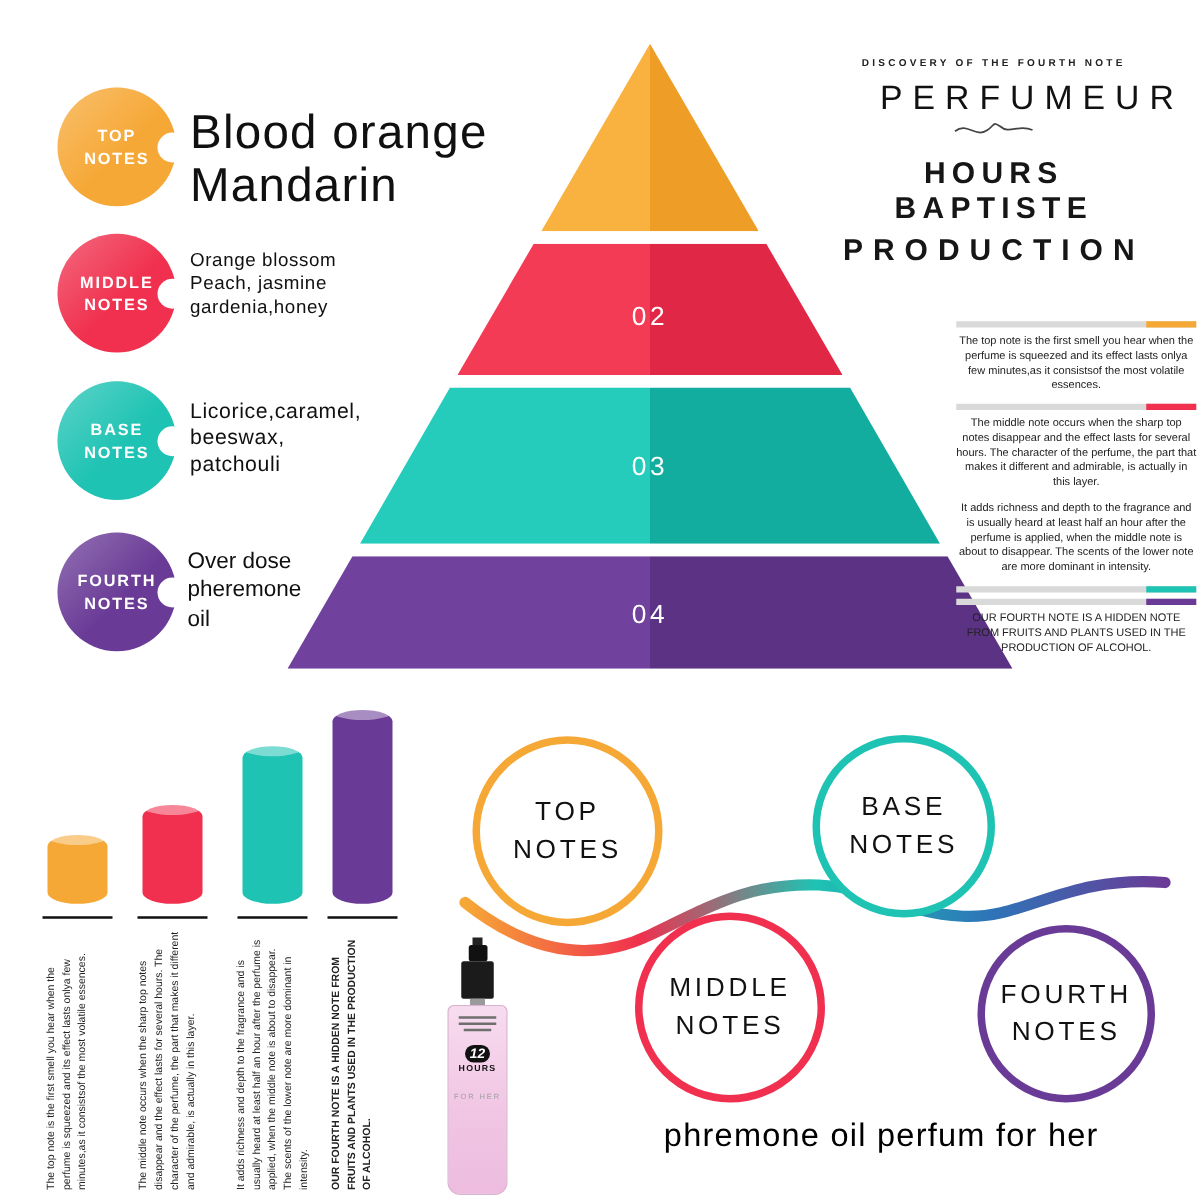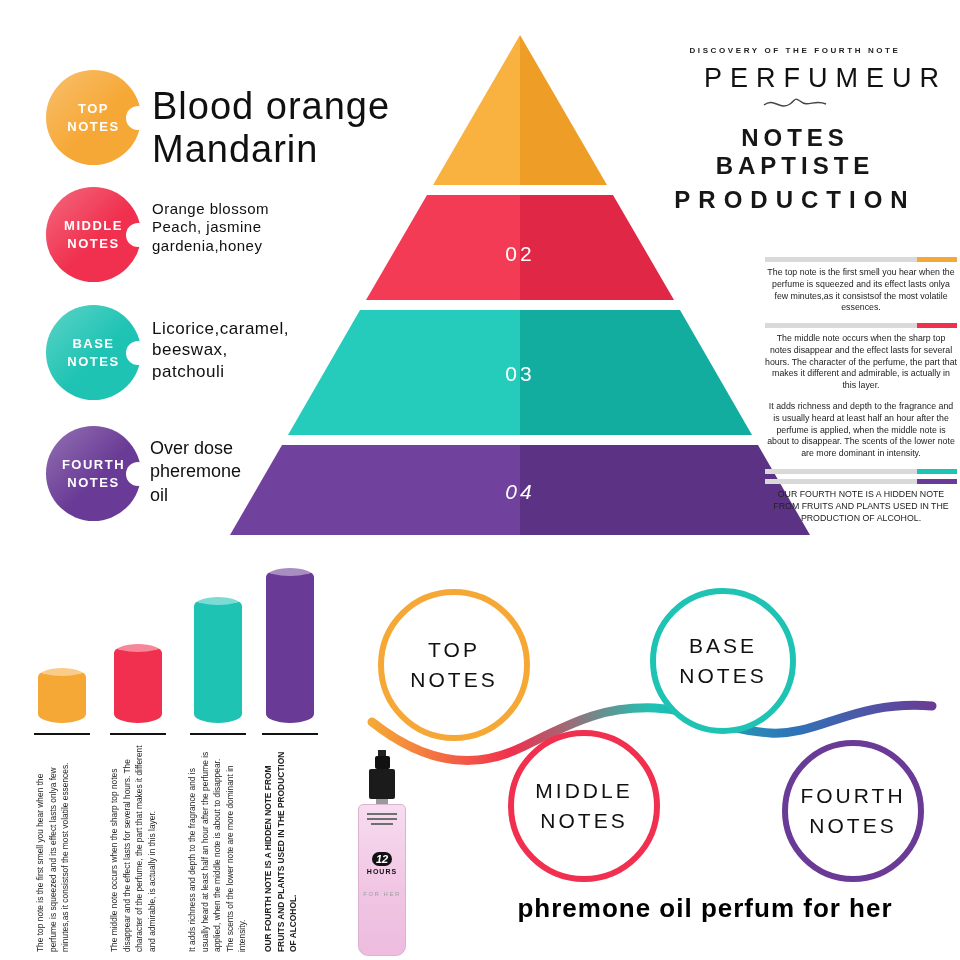--- a/index.html
+++ b/index.html
@@ -32,21 +32,21 @@
   .l1a{clip-path:polygon(295px 5px,208px 155px,295px 155px);background:#F9B13F;}
   .l1b{clip-path:polygon(295px 5px,295px 155px,382px 155px);background:#EE9E26;}
   .l2a{clip-path:polygon(202px 165px,295px 165px,295px 270px,141px 270px);background:#F43B55;}
   .l2b{clip-path:polygon(295px 165px,388px 165px,449px 270px,295px 270px);background:#E02745;}
   .l3a{clip-path:polygon(135px 280px,295px 280px,295px 405px,63px 405px);background:#25CCBB;}
   .l3b{clip-path:polygon(295px 280px,455px 280px,527px 405px,295px 405px);background:#12AD9E;}
   .l4a{clip-path:polygon(57px 415px,295px 415px,295px 505px,5px 505px);background:#71419E;}
   .l4b{clip-path:polygon(295px 415px,533px 415px,585px 505px,295px 505px);background:#5C3285;}
   .pnum{position:absolute;left:0;width:100%;text-align:center;color:#fff;
         font-size:21px;letter-spacing:3px;}
-  .n1{top:102px;}.n2{top:212px;}.n3{top:332px;}.n4{top:450px;font-style:italic;}
+  .n1{top:102px;}.n2{top:212px;}.n3{top:332px;}.n4{top:450px;}
 
   
   .rheader{position:absolute;left:672px;top:46px;width:246px;text-align:center;}
   .tagline{font-size:8px;font-weight:bold;letter-spacing:2.6px;color:#222;}
   .brand{margin-top:8px;font-size:27px;letter-spacing:8px;color:#111;margin-left:32px;}
   .ornament{margin-top:2px;}
   .author1{margin-top:8px;font-size:24px;font-weight:bold;letter-spacing:5px;color:#161616;}
   .author2{margin-top:6px;font-size:24px;font-weight:bold;letter-spacing:8px;color:#161616;}
 
   
@@ -92,29 +92,29 @@
   .v-tip{width:8px;height:6px;background:#222;margin:0 auto;}
   .v-nozzle{width:15px;height:13px;background:#111;margin:0 auto;border-radius:2px;}
   .v-cap{width:26px;height:30px;background:#1b1b1b;margin:0 auto;border-radius:2px;}
   .v-neck{width:12px;height:5px;background:#9a9a9a;margin:0 auto;}
   .v-body{width:46px;height:150px;margin:0 auto;position:relative;overflow:hidden;
         background:linear-gradient(180deg,#F7DCEF 0%,#F0C4E3 60%,#EDBCDF 100%);
         border:1px solid #DCB2D1;border-radius:5px 5px 10px 10px;}
   .v-line{height:2px;background:#6f6f6f;margin:3px 8px 0;}
   .v-line.w1{margin-top:8px;}
   .v-line.w2{margin-left:12px;margin-right:12px;}
-  .hours-logo{margin-top:24px;text-align:center;}
+  .hours-logo{margin-top:8px;text-align:center;}
   .h-num{display:inline-block;background:#111;color:#fff;font-weight:bold;font-style:italic;
         font-size:11px;padding:1px 4px;border-radius:7px;}
   .h-word{display:block;font-size:7px;font-weight:bold;color:#111;letter-spacing:1px;margin-top:1px;}
   .v-for{margin-top:16px;text-align:center;font-size:6px;letter-spacing:1.5px;color:#9e9e9e;}
 
   
   .caption{position:absolute;left:470px;top:893px;width:470px;text-align:center;
-        font-size:26px;letter-spacing:1px;color:#000;font-weight:bold;}
+        font-size:26px;letter-spacing:1px;color:#000;}
 </style>
 </head>
 <body>
 
 <div class="canvas">
 
   <div class="badge b0">
     <span class="badge-label">TOP
 NOTES</span>
   </div>
@@ -160,21 +160,21 @@
   </div>
 
   <div class="rheader">
     <div class="tagline">DISCOVERY OF THE FOURTH NOTE</div>
     <div class="brand">PERFUMEUR</div>
     <div class="ornament">
       <svg width="70" height="16" viewBox="0 0 70 16">
         <path d="M4 9 C 14 1, 20 15, 30 8 C 36 4, 34 1, 40 5 C 48 12, 54 3, 66 8" stroke="#444" stroke-width="1.4" fill="none"></path>
       </svg>
     </div>
-    <div class="author1">NOTES BAPTISTE</div>
+    <div class="author1">HOURS BAPTISTE</div>
     <div class="author2">PRODUCTION</div>
   </div>
 
   <div class="rcol">
     <div class="bar">
         <span class="fill f-orange"></span>
       </div>
     <p class="rdesc">The top note is the first smell you hear when the perfume is squeezed and its effect lasts onlya few minutes,as it consistsof the most volatile essences.</p>
     <div class="bar">
         <span class="fill f-red"></span>

